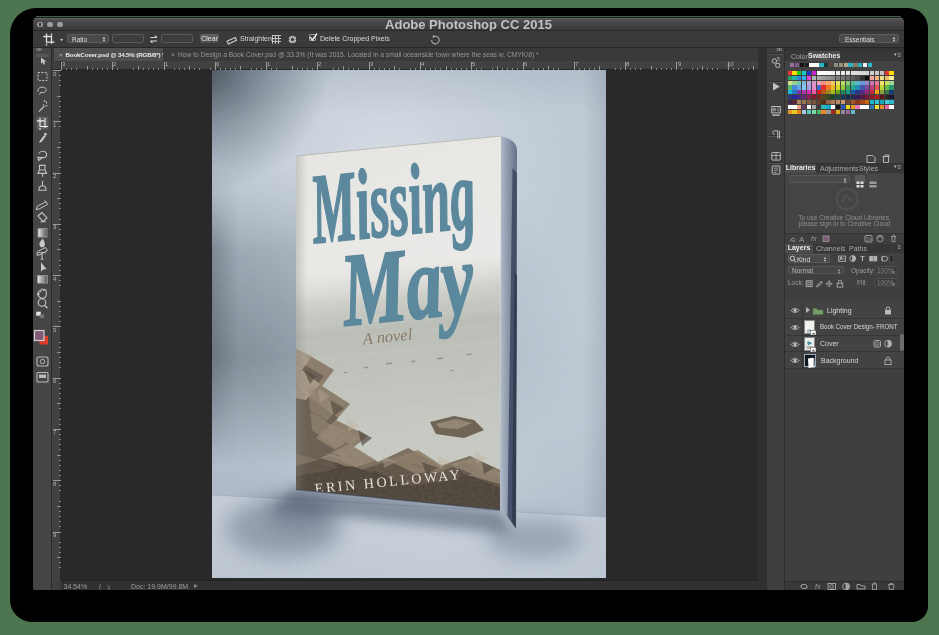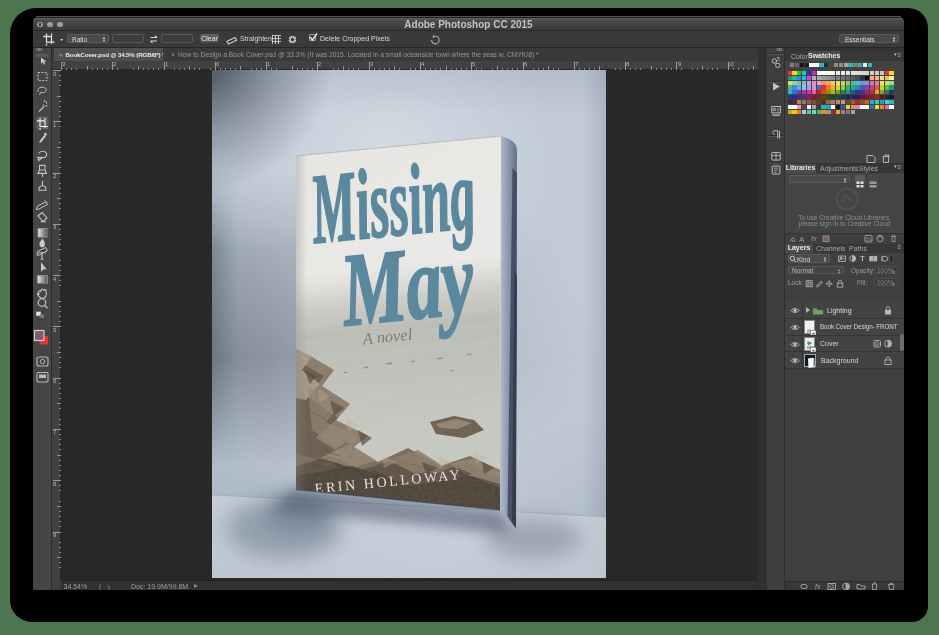--- a/index.html
+++ b/index.html
@@ -2,21 +2,21 @@
 <html><head><meta charset="utf-8"><style>
 *{margin:0;padding:0;box-sizing:border-box}
 html,body{width:939px;height:635px;overflow:hidden}
 body{background:#4d7550;font-family:"Liberation Sans",sans-serif}
 #stage{position:absolute;left:0;top:0;width:939px;height:635px}
 #shadow{position:absolute;left:10px;top:8px;width:918px;height:614px;background:#000;border-radius:26px 20px 16px 22px}
 #win{position:absolute;left:33px;top:17px;width:871px;height:573px;background:#3f3f3f;border-radius:5px 5px 2px 2px;overflow:hidden}
 
 #titlebar{position:absolute;left:0;top:0;width:871px;height:14px;background:linear-gradient(#1e1e1e 0,#1e1e1e 1px,#5d5d5d 1.5px,#4c4c4c 3px,#3a3a3a 100%);border-bottom:1px solid #2a2a2a}
 .tl{position:absolute;top:4.6px;width:5.6px;height:5.6px;border-radius:50%;background:#9d9d9d}
-#title{position:absolute;left:0;top:0;width:100%;text-align:center;font-size:10px;font-weight:bold;line-height:16px;color:#c2c2c2}
+#title{position:absolute;left:0;top:0;width:100%;text-align:center;font-size:13px;font-weight:bold;line-height:16px;color:#c2c2c2}
 
 #opts{position:absolute;left:0;top:14px;width:871px;height:17px;background:#3a3a3a;border-bottom:1px solid #272727;color:#d6d6d6;font-size:7px}
 
 #tabbar{position:absolute;left:19px;top:31px;width:725px;height:12.5px;background:#393939}
 #tab1{position:absolute;left:2px;top:0;width:109px;height:12.5px;background:#4f4f4f;color:#ededed;font-weight:bold;font-size:6.2px;line-height:13px;letter-spacing:-0.15px;white-space:nowrap;overflow:hidden}
 #tab2{position:absolute;left:111px;top:0;width:614px;height:12.5px;color:#979797;font-size:6.7px;line-height:13px;white-space:nowrap;overflow:hidden}
 
 #rcorner{position:absolute;left:19px;top:43.5px;width:9px;height:9.5px;background:#3e3e3e;border-right:1px solid #2b2b2b;border-bottom:1px solid #2b2b2b}
 #hruler{position:absolute;left:28px;top:43.5px;width:716px;height:9.5px;background:#414141;border-bottom:1px solid #262626}
 #vruler{position:absolute;left:19px;top:53px;width:9px;height:510px;background:#414141;border-right:1px solid #262626}

